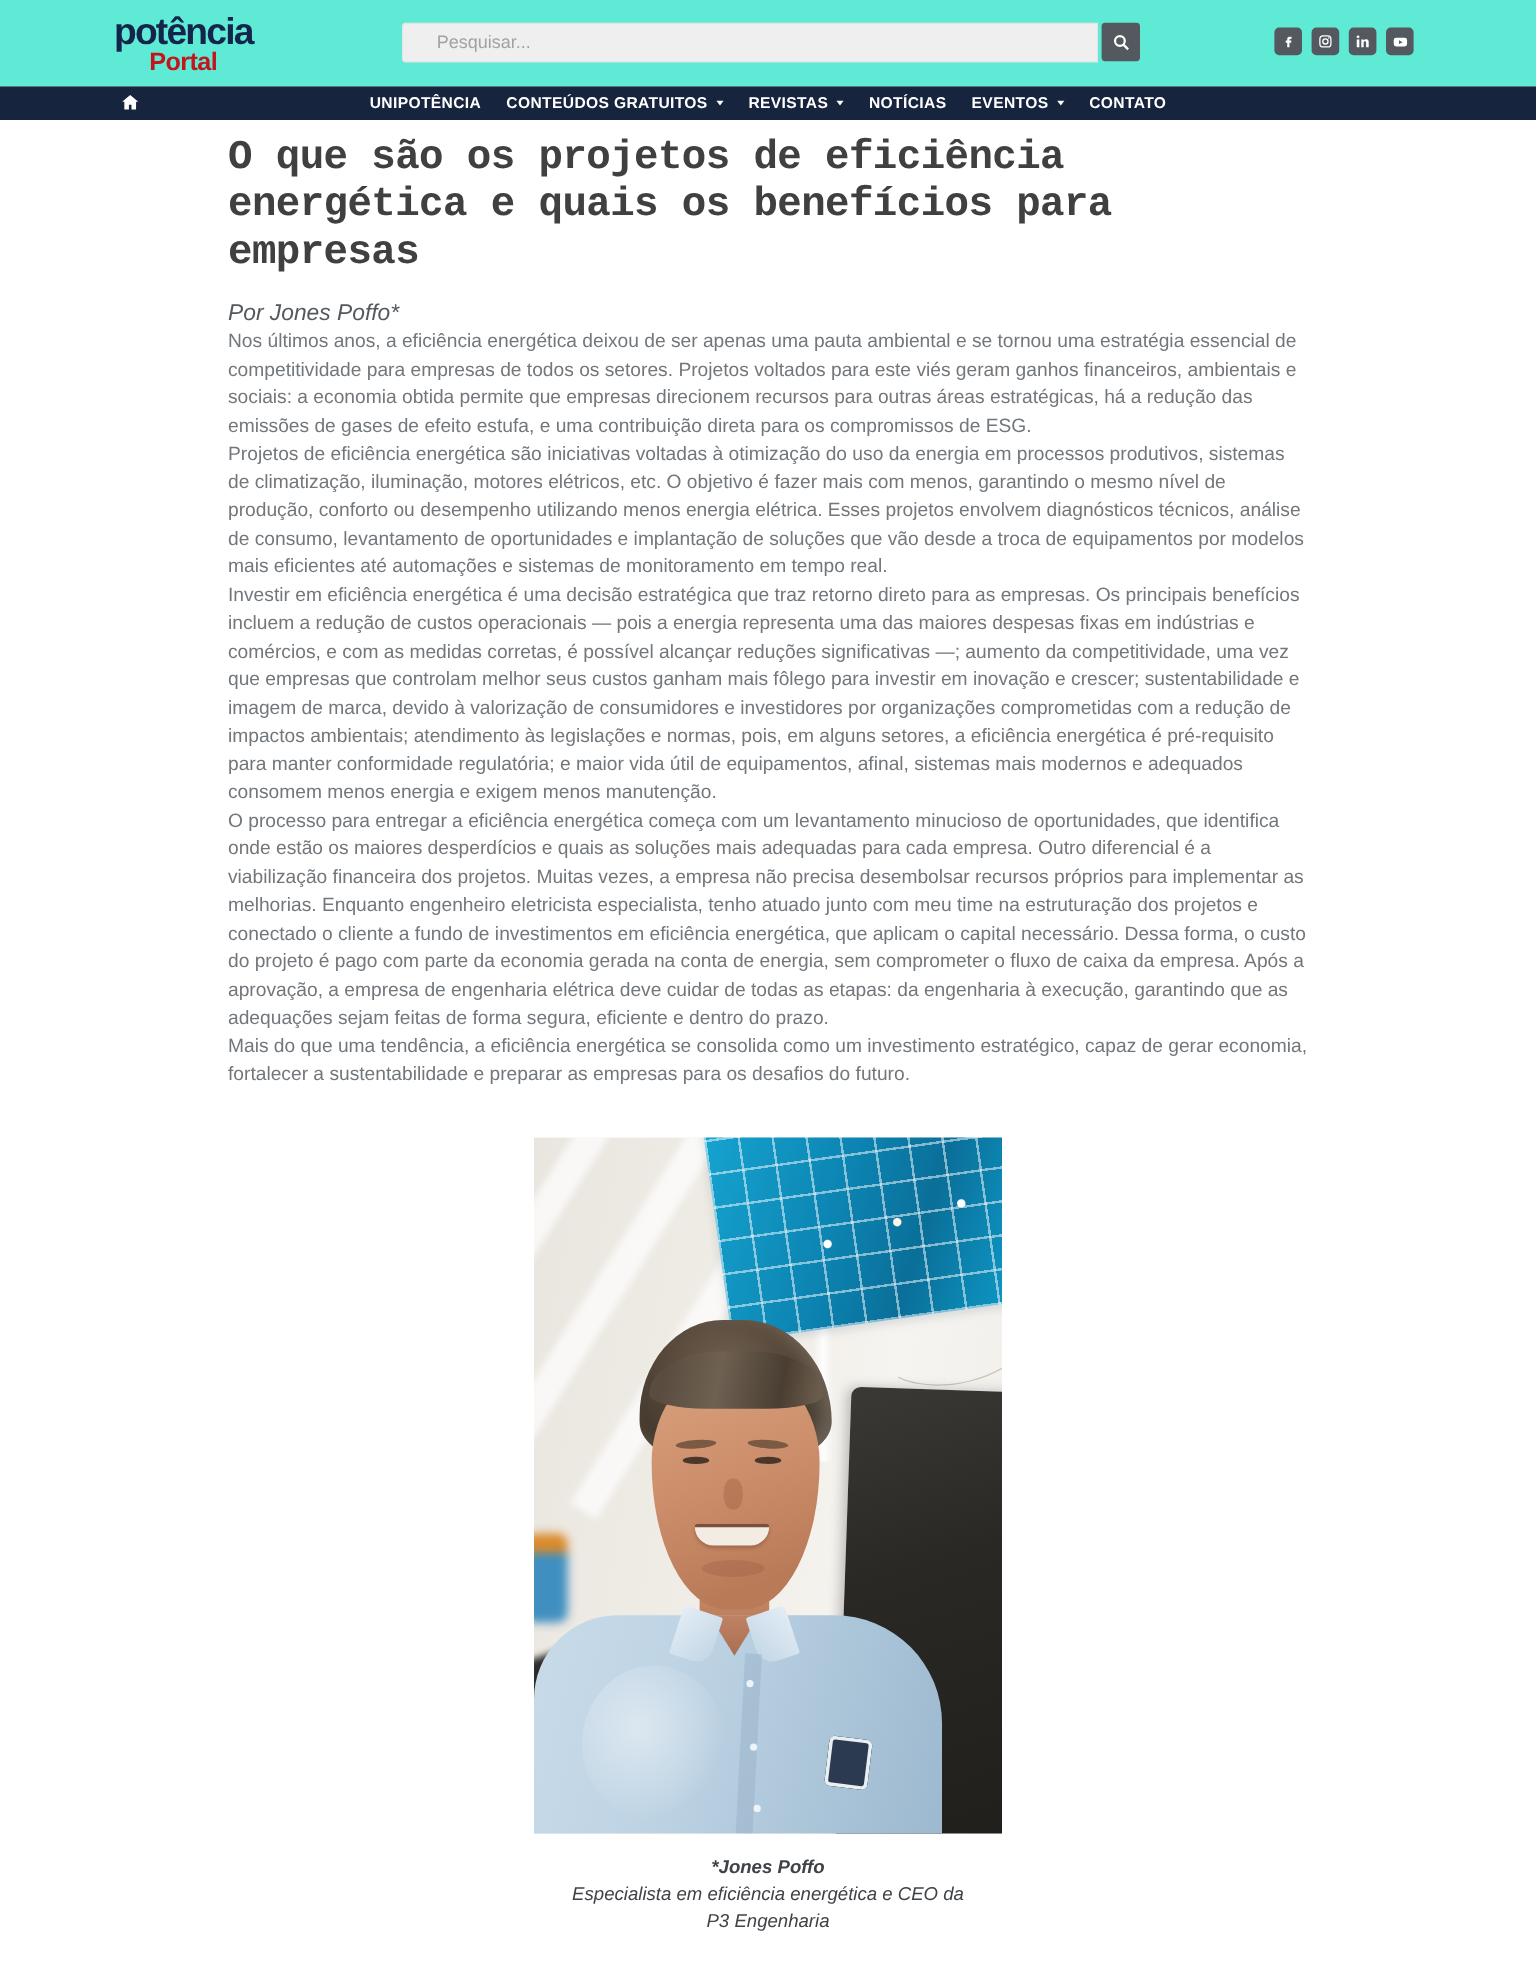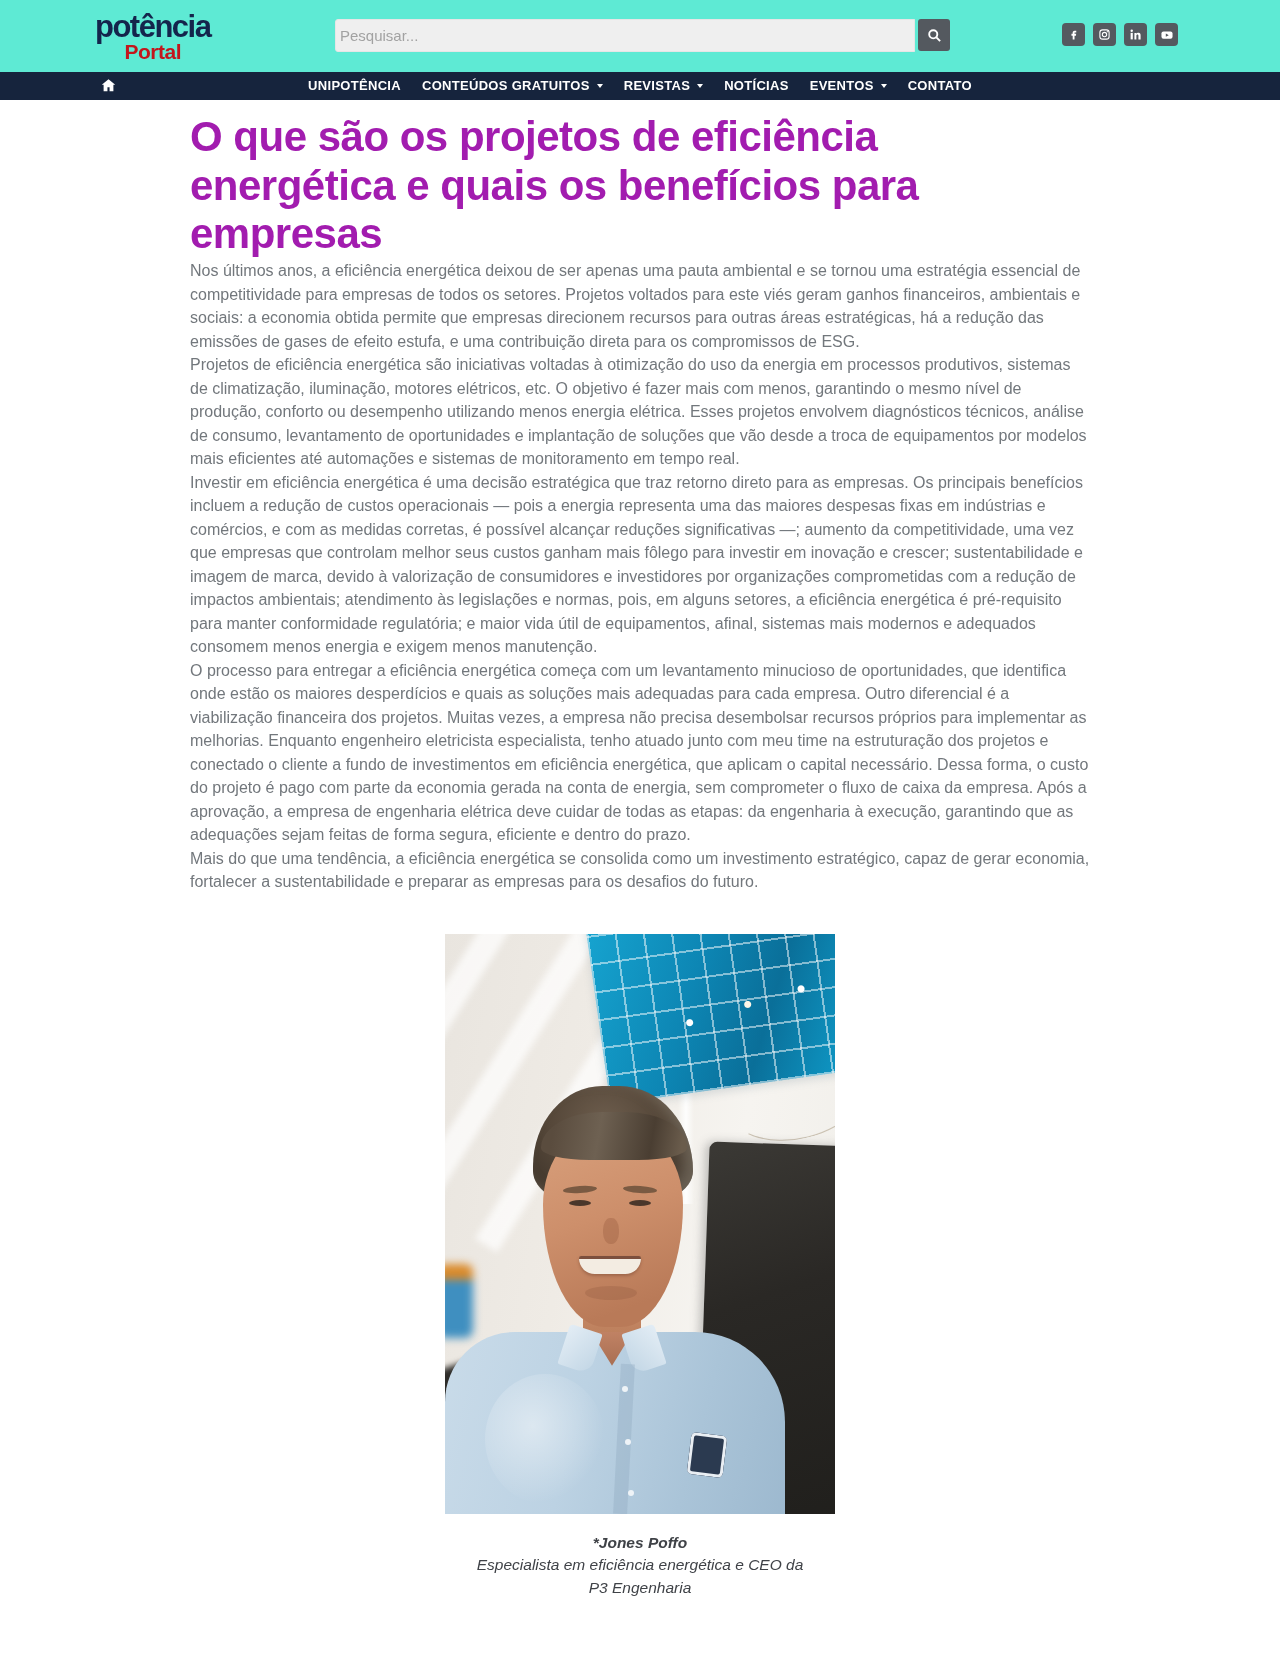--- a/index.html
+++ b/index.html
@@ -5,36 +5,36 @@
   * { margin:0; padding:0; box-sizing:border-box; }
   html,body { width:1280px; background:#ffffff; font-family:"Liberation Sans", sans-serif; }
   body { height:1654px; overflow:hidden; position:relative; }
 
   
   .header { position:relative; height:72px; background:#5eead4; }
   .logo { position:absolute; left:95px; top:11px; cursor:pointer; }
   .logo-main { font-size:31px; font-weight:800; letter-spacing:-1.5px; color:#14254c; line-height:1; }
   .logo-sub { font-size:21px; font-weight:800; letter-spacing:-0.5px; color:#c3161c; line-height:1; text-align:center; margin-top:-1px; }
   .searchbar { position:absolute; left:335px; top:19px; display:flex; align-items:flex-start; }
-  .search-input { width:580px; height:33px; background:#efefef; border:1px solid #e6e6e6; border-radius:3px 0 0 3px; padding:0 4px; font-size:15px; color:#555; outline:none; }
+  .search-input { width:580px; height:33px; background:#efefef; border:1px solid #e6e6e6; border-radius:3px 0 0 3px; padding:0 28px; font-size:15px; color:#555; outline:none; }
   .search-input::placeholder { color:#a2a2a2; }
   .search-btn { width:32px; height:32px; margin-top:0px; background:#54595f; border:none; border-radius:3px; cursor:pointer; display:flex; align-items:center; justify-content:center; margin-left:3px; }
   .social { position:absolute; left:1062px; top:23px; display:flex; gap:8px; }
   .social a { width:23px; height:23px; background:#54595f; border-radius:4px; display:flex; align-items:center; justify-content:center; cursor:pointer; text-decoration:none; }
 
   
   .navbar { position:relative; height:28px; background:#16243d; display:flex; align-items:center; }
   .home-link { position:absolute; left:100px; top:5px; cursor:pointer; }
   .nav-menu { margin:0 auto; display:flex; align-items:flex-end; gap:21px; }
   .nav-item { color:#ffffff; font-size:13px; font-weight:700; letter-spacing:0.3px; text-decoration:none; display:flex; align-items:center; cursor:pointer; line-height:28px; }
   .caret { display:inline-block; width:0; height:0; border-left:3.5px solid transparent; border-right:3.5px solid transparent; border-top:4.5px solid #ffffff; margin-left:7px; }
 
   
   .article { width:900px; margin:0 auto; padding-top:13px; }
-  .article h1 { font-size:42px; line-height:1.16; font-weight:700; letter-spacing:-0.5px; color:#a21caf; max-width:870px; }
+  .article h1 { font-size:34px; line-height:1.16; font-weight:700; letter-spacing:-0.5px; color:#404040; max-width:870px;font-family:Liberation Mono, monospace; }
   .byline { margin-top:20px; font-size:19px; font-style:italic; font-weight:500; color:#54595f; }
   .article p.body { font-size:16px; line-height:23.5px; color:#72777c; }
 
   
   .figure { margin-top:40px; text-align:center; }
   .photo { position:relative; width:390px; height:580px; margin:0 auto; overflow:hidden;
            background:linear-gradient(100deg,#e9e5df 0%,#efebe5 35%,#f6f4f0 68%,#f0eee9 100%); }
   .wall-seam { position:absolute; left:233px; top:0; width:16px; height:270px;
            background:linear-gradient(90deg,rgba(220,214,205,0) 0%,rgba(255,255,255,0.9) 50%,rgba(220,214,205,0) 100%); }
   .light-streaks { position:absolute; left:-60px; top:-30px; width:260px; height:330px; transform:rotate(32deg); opacity:0.75; filter:blur(3px);
@@ -181,20 +181,21 @@
         <span class="caret"></span>
       </a>
     <a class="nav-item">
         <span>CONTATO</span>
       </a>
   </div>
 </div>
 
 <div class="article">
   <h1>O que são os projetos de eficiência energética e quais os benefícios para empresas</h1>
+  <p class="byline">Por Jones Poffo*</p>
 
   <p class="body">Nos últimos anos, a eficiência energética deixou de ser apenas uma pauta ambiental e se tornou uma estratégia essencial de competitividade para empresas de todos os setores. Projetos voltados para este viés geram ganhos financeiros, ambientais e sociais: a economia obtida permite que empresas direcionem recursos para outras áreas estratégicas, há a redução das emissões de gases de efeito estufa, e uma contribuição direta para os compromissos de ESG.</p>
   <p class="body">Projetos de eficiência energética são iniciativas voltadas à otimização do uso da energia em processos produtivos, sistemas de climatização, iluminação, motores elétricos, etc. O objetivo é fazer mais com menos, garantindo o mesmo nível de produção, conforto ou desempenho utilizando menos energia elétrica. Esses projetos envolvem diagnósticos técnicos, análise de consumo, levantamento de oportunidades e implantação de soluções que vão desde a troca de equipamentos por modelos mais eficientes até automações e sistemas de monitoramento em tempo real.</p>
   <p class="body">Investir em eficiência energética é uma decisão estratégica que traz retorno direto para as empresas. Os principais benefícios incluem a redução de custos operacionais — pois a energia representa uma das maiores despesas fixas em indústrias e comércios, e com as medidas corretas, é possível alcançar reduções significativas —; aumento da competitividade, uma vez que empresas que controlam melhor seus custos ganham mais fôlego para investir em inovação e crescer; sustentabilidade e imagem de marca, devido à valorização de consumidores e investidores por organizações comprometidas com a redução de impactos ambientais; atendimento às legislações e normas, pois, em alguns setores, a eficiência energética é pré-requisito para manter conformidade regulatória; e maior vida útil de equipamentos, afinal, sistemas mais modernos e adequados consomem menos energia e exigem menos manutenção.</p>
   <p class="body">O processo para entregar a eficiência energética começa com um levantamento minucioso de oportunidades, que identifica onde estão os maiores desperdícios e quais as soluções mais adequadas para cada empresa. Outro diferencial é a viabilização financeira dos projetos. Muitas vezes, a empresa não precisa desembolsar recursos próprios para implementar as melhorias. Enquanto engenheiro eletricista especialista, tenho atuado junto com meu time na estruturação dos projetos e conectado o cliente a fundo de investimentos em eficiência energética, que aplicam o capital necessário. Dessa forma, o custo do projeto é pago com parte da economia gerada na conta de energia, sem comprometer o fluxo de caixa da empresa. Após a aprovação, a empresa de engenharia elétrica deve cuidar de todas as etapas: da engenharia à execução, garantindo que as adequações sejam feitas de forma segura, eficiente e dentro do prazo.</p>
   <p class="body">Mais do que uma tendência, a eficiência energética se consolida como um investimento estratégico, capaz de gerar economia, fortalecer a sustentabilidade e preparar as empresas para os desafios do futuro.</p>
 
   <div class="figure">
     <div class="photo">
       <div class="wall-seam"></div>

